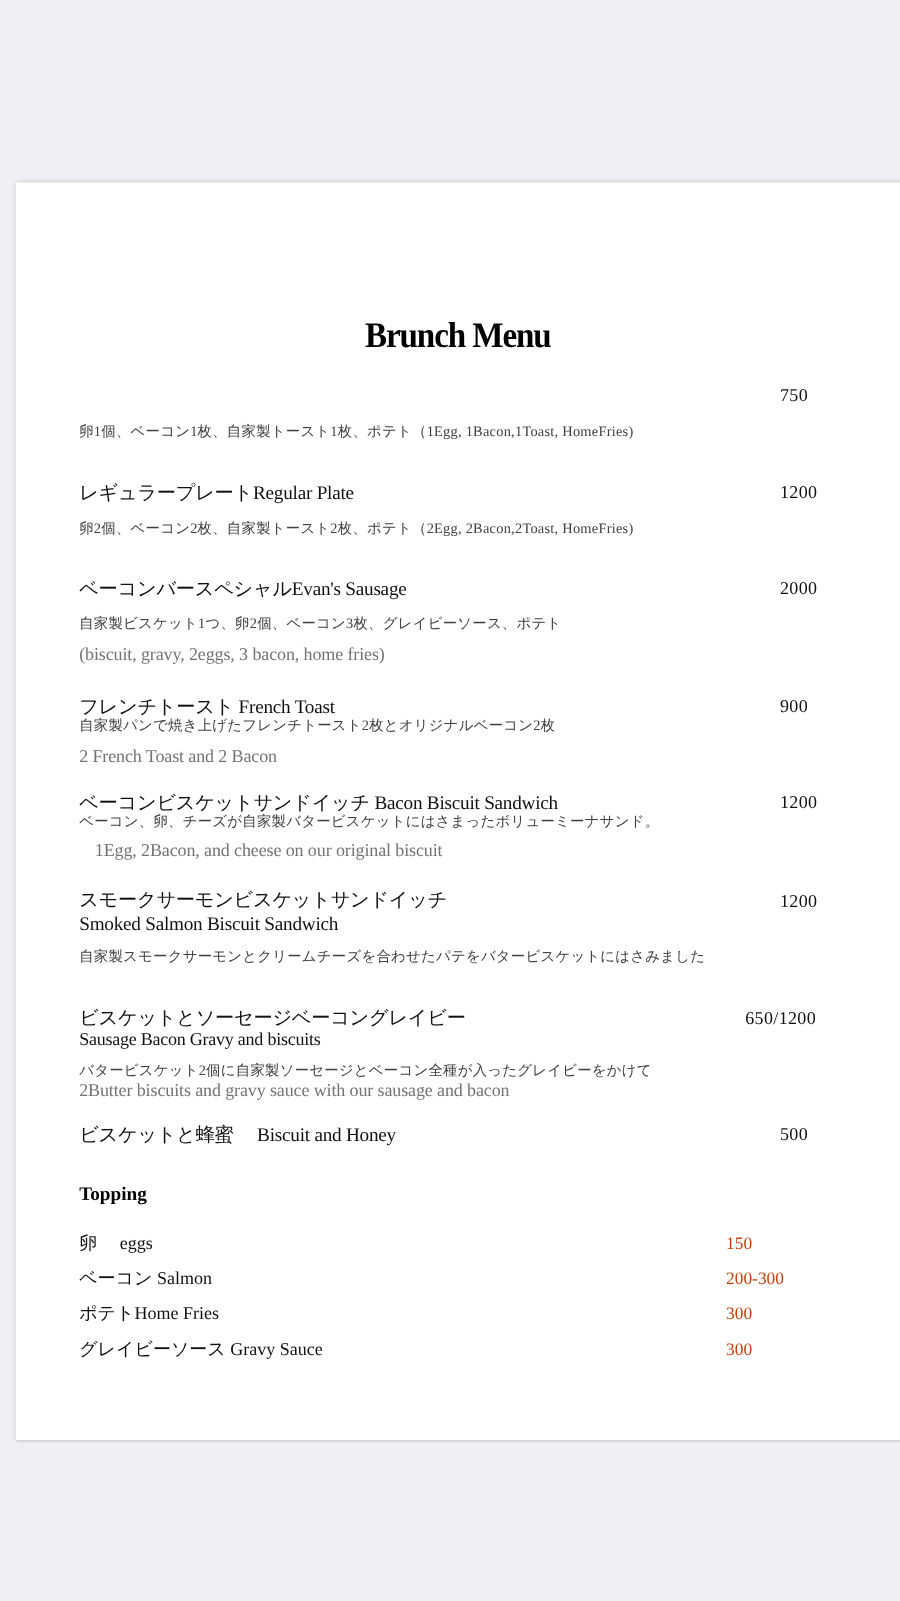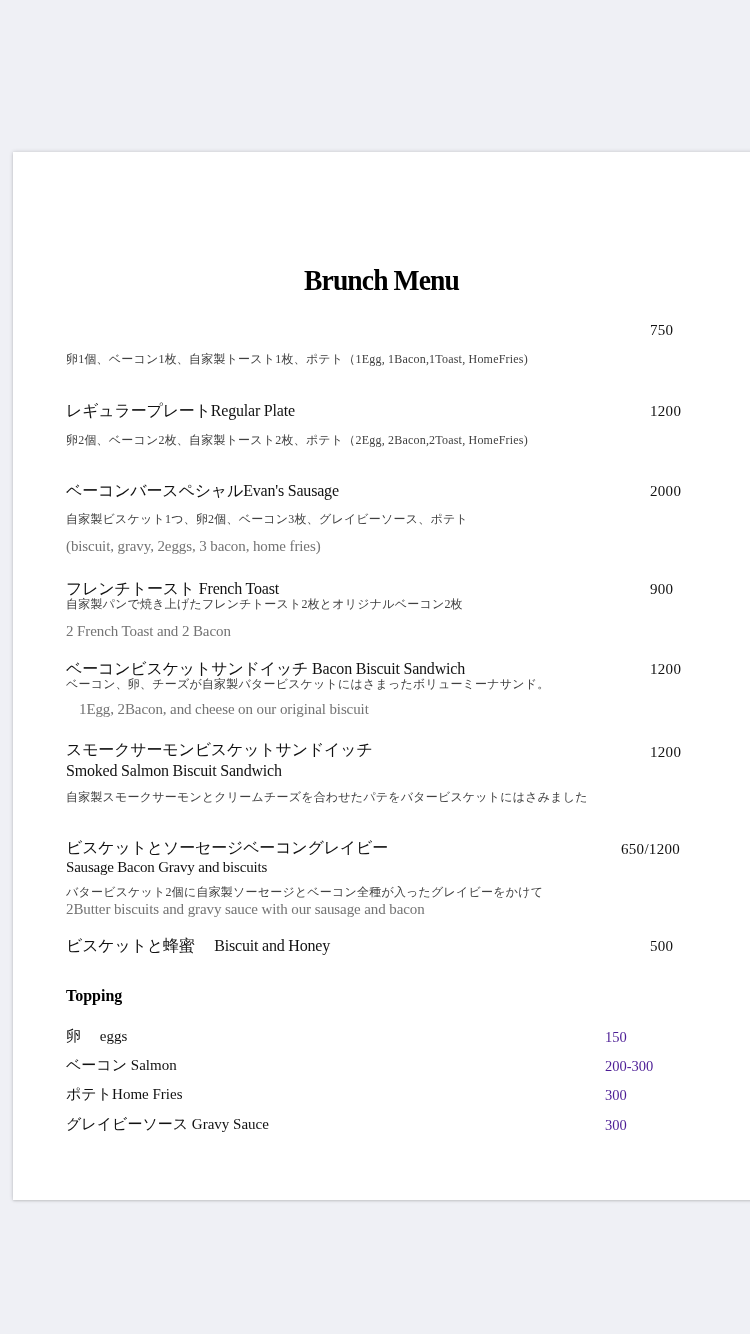--- a/index.html
+++ b/index.html
@@ -56,21 +56,21 @@
       font-size: 15px;
       color: #111;
       letter-spacing: 0.3px;
     }
     .section-heading {
       font-weight: bold;
       font-size: 16px;
       color: #000;
     }
     .topping-name { font-size: 15px; color: #111; }
-    .topping-price { font-size: 14.5px; color: #4c1d95; }
+    .topping-price { font-size: 14.5px; color: #c2410c; }
   </style>
 </head>
 <body>
 
 <div class="sheet">
 
   <div class="abs title">Brunch Menu</div>
 
   <div class="abs price" style="left:637px; top:170px;">750</div>
   <div class="abs item-desc" style="left:53px; top:199px;">卵1個、ベーコン1枚、自家製トースト1枚、ポテト（1Egg, 1Bacon,1Toast, HomeFries)</div>

